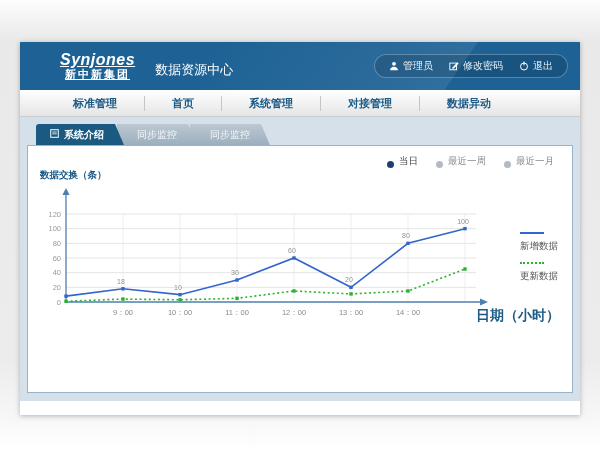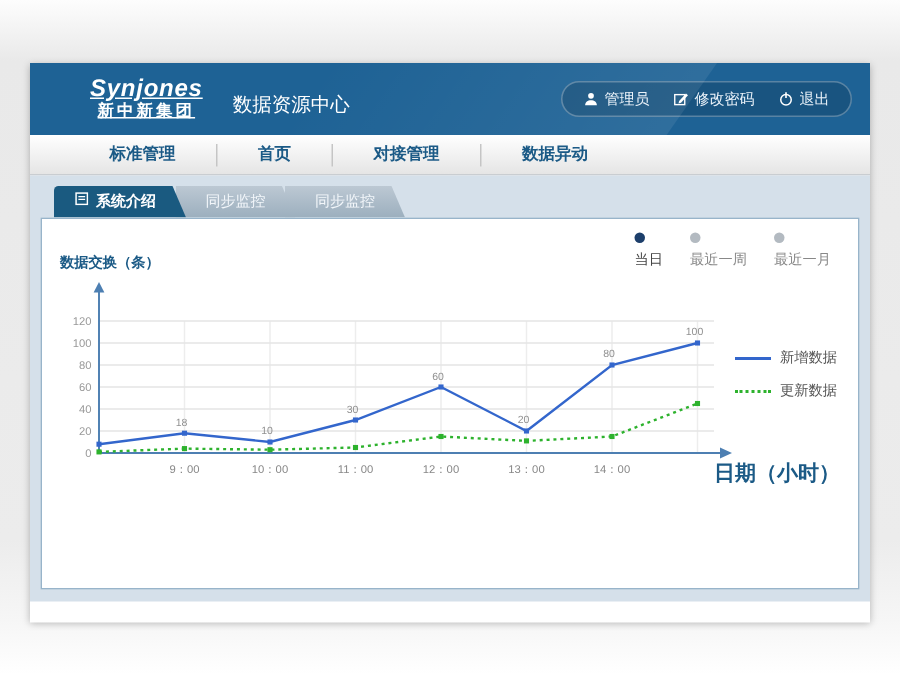--- a/index.html
+++ b/index.html
@@ -60,30 +60,30 @@
   .tab:nth-child(1){ z-index:3; border-top-left-radius:3px; }
   .tab:nth-child(2){ z-index:2; }
   .tab:nth-child(3){ z-index:1; }
   .tab.active { background:#1a5a80; color:#ffffff; font-weight:bold; }
   .panel {
     position:relative; background:#ffffff; border:1px solid #98b4ca;
     height:calc(100% - 21px); overflow:hidden;
   }
   
   .radios { position:absolute; top:9px; right:18px; display:flex; gap:18px; align-items:center; }
-  .radio { display:flex; align-items:flex-start; gap:5px; font-size:9.5px; color:#888; cursor:pointer;flex-direction:column; }
+  .radio { display:flex; align-items:flex-end; gap:5px; font-size:9.5px; color:#888; cursor:pointer; }
   .radio .dot { width:7px; height:7px; border-radius:50%; background:#b3bac1; }
   .radio.selected { color:#444; }
   .radio.selected .dot { background:#1d3f6b; }
   .ytitle {
     position:absolute; left:12px; top:23px; font-size:9.5px; font-weight:bold; color:#1b5a86;
   }
   .chart-svg { position:absolute; left:0; top:28px; }
   .legend { position:absolute; right:14px; top:86px; }
-  .legend-row { display:flex; align-items:center; gap:6px; font-size:9.5px; color:#555; margin-bottom:9px; }
+  .legend-row { display:flex; gap:6px; font-size:9.5px; color:#555; margin-bottom:9px;flex-direction:column; }
   .legend-swatch { width:24px; height:0; border-top:2px solid #3366cc; }
   .legend-swatch.dotted { border-top-style:dotted; }
   .xtitle {
     position:absolute; right:12px; top:161px; font-size:14px; font-weight:bold; color:#1b5a86;
   }
   .footnote {
     position:absolute; left:32px; top:206px; font-size:8px; color:#666; white-space:nowrap; letter-spacing:0;
   }
   .footnote .red { color:#cc2222; }
 </style>
@@ -126,20 +126,21 @@
               </svg>
           </span>
           <span>退出</span>
         </span>
       </div>
     </header>
 
     <nav class="nav">
       <div class="nav-item">标准管理</div>
       <div class="nav-item">首页</div>
+      <div class="nav-item">系统管理</div>
       <div class="nav-item">对接管理</div>
       <div class="nav-item">数据异动</div>
     </nav>
 
     <div class="content">
       <div class="tabbar">
         <div class="tab active">
           <span>
             <svg width="9" height="9" viewBox="0 0 10 10">
                 <rect x="0.8" y="0.8" width="8.4" height="8.4" fill="none" stroke="#fff" stroke-width="1.1"></rect>

